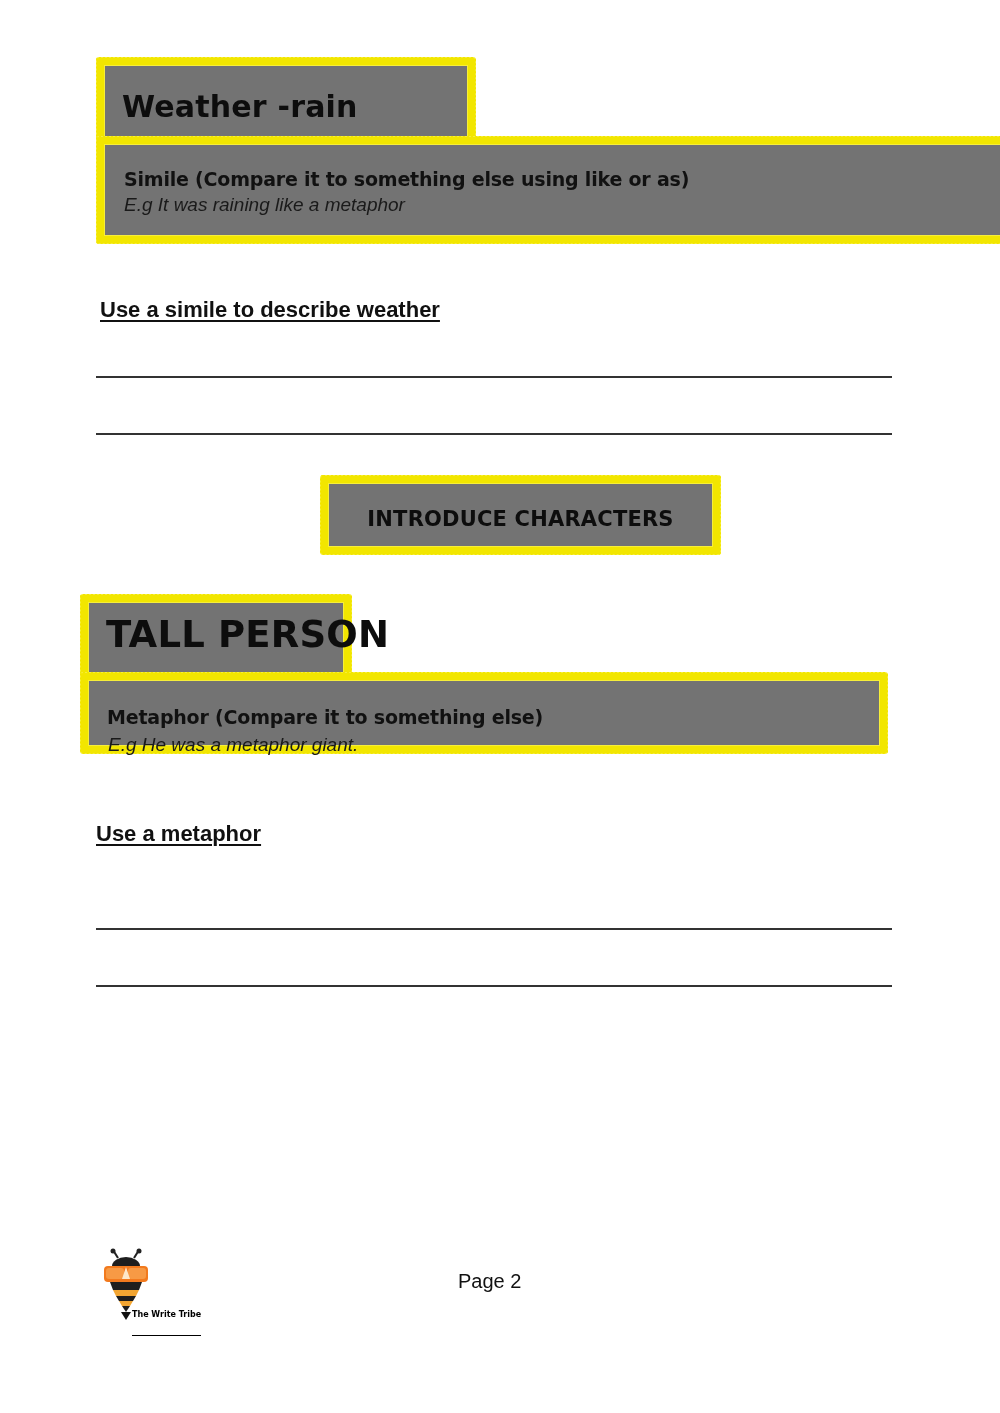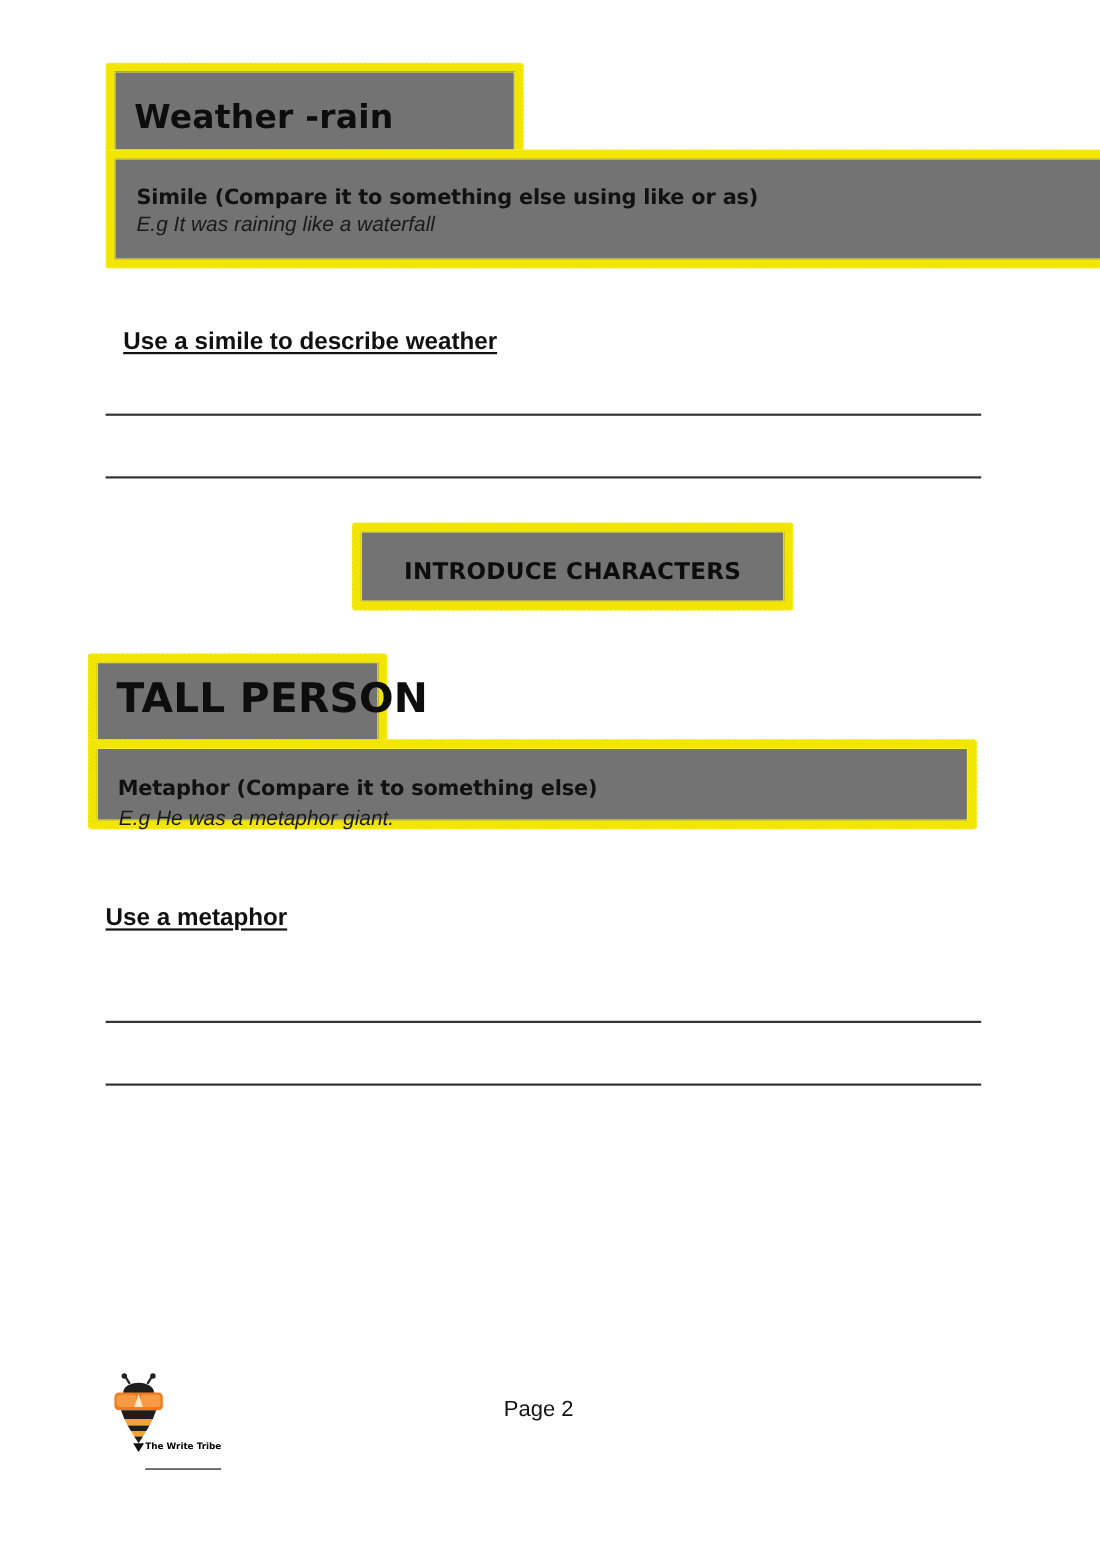--- a/index.html
+++ b/index.html
@@ -95,24 +95,24 @@
     }
   </style>
 </head>
 <body>
 
 <div class="ybox rough" style="left:97px; top:58px; width:378px; height:86px;">
   <div class="heading" style="position:absolute; left:18px; top:24px; font-size:30px;">Weather -rain</div>
 </div>
 <div class="ybox rough" style="left:97px; top:137px; width:950px; height:106px;">
   <div class="sub-heading" style="position:absolute; left:20px; top:24px;">Simile (Compare it to something else using like or as)</div>
-  <div class="example" style="position:absolute; left:20px; top:50px;">E.g It was raining like a waterfall</div>
+  <div class="example" style="position:absolute; left:20px; top:50px;">E.g It was raining like a metaphor</div>
 </div>
 
-<div class="prompt" style="left:112px; top:297px;">Use a simile to describe weather</div>
+<div class="prompt" style="left:100px; top:297px;">Use a simile to describe weather</div>
 <div class="answer-line" style="top:376px;"></div>
 <div class="answer-line" style="top:433px;"></div>
 
 <div class="ybox rough" style="left:321px; top:476px; width:399px; height:78px;">
   <div class="heading" style="position:absolute; left:0; right:0; top:24px; text-align:center; font-size:21px;">INTRODUCE CHARACTERS</div>
 </div>
 
 <div class="ybox rough" style="left:81px; top:595px; width:270px; height:86px;">
   <div class="heading" style="position:absolute; left:18px; top:11px; font-size:37px;">TALL PERSON</div>
 </div>

